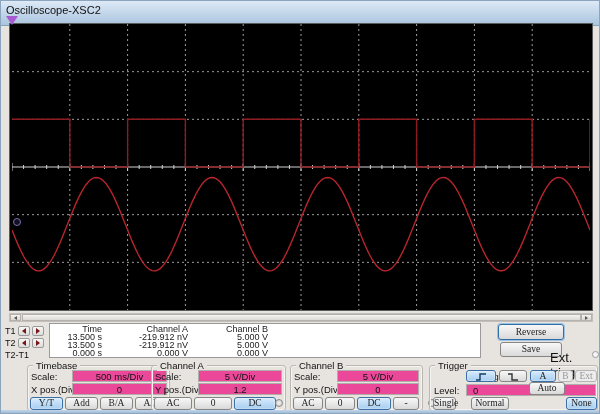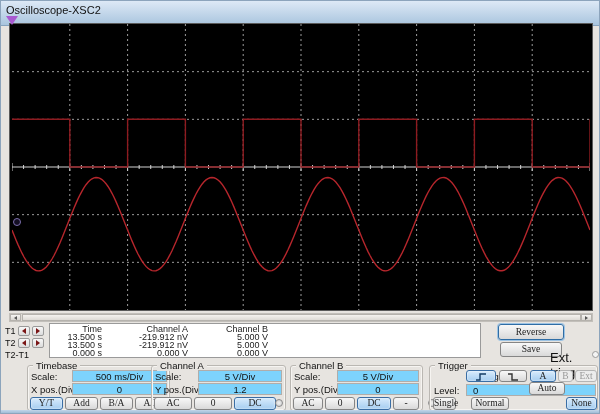--- a/index.html
+++ b/index.html
@@ -46,21 +46,21 @@
   .btn{ position:absolute; font-size:9.5px; color:#222; height:13px; line-height:11px; text-align:center;
     border:1px solid #858585; border-radius:3px; background:linear-gradient(#f8f8f8,#d9d9d9); cursor:default;font-family:Liberation Serif, serif; }
   .btn.sel{ border-color:#3a6ea5; background:linear-gradient(#d8ebfc,#a5cdf0); box-shadow:inset 0 0 2px #fff; }
   .btn.dim{ color:#999; background:#ececec; border-color:#b5b5b5; }
   .btn.focusring{ border-color:#2f6da5; box-shadow:0 0 0 1px #9cc3e4; }
   
   .gb{ position:absolute; top:364px; height:46px; border:1px solid #bab7b2; border-radius:3px;
     box-shadow:inset 0 0 0 1px #f6f4f1; }
   .gb .gt{ position:absolute; top:-6px; left:5px; background:#e7e4e0; padding:0 3px; font-size:9.5px; color:#111; }
   .lbl{ position:absolute; font-size:9.5px; color:#111; }
-  .fld{ position:absolute; height:12px; line-height:11px; background:#7dd3fc; border:1px solid #b0adaa;
+  .fld{ position:absolute; height:12px; line-height:11px; background:#ec4899; border:1px solid #b0adaa;
     font-size:9.5px; color:#111; text-align:center; }
   .fld.leftpad{ text-align:left; padding-left:6px; }
   .gcirc{ position:absolute; width:8px; height:8px; border:1px solid #8a8a8a; border-radius:50%;
     background:radial-gradient(#f2f2f2,#c8c8c8); }
   
   #extled{ position:absolute; left:591px; top:350px; width:7px; height:7px; border:1px solid #9a9a9a;
     border-radius:50%; background:#f4f4f4; }
   #watermark{ position:absolute; right:3px; bottom:13px; font-size:13px; letter-spacing:1px;
     color:rgba(226,85,95,0.55); z-index:9; }
   #bottomstrip{ position:absolute; left:0; bottom:0; width:600px; height:3px;

